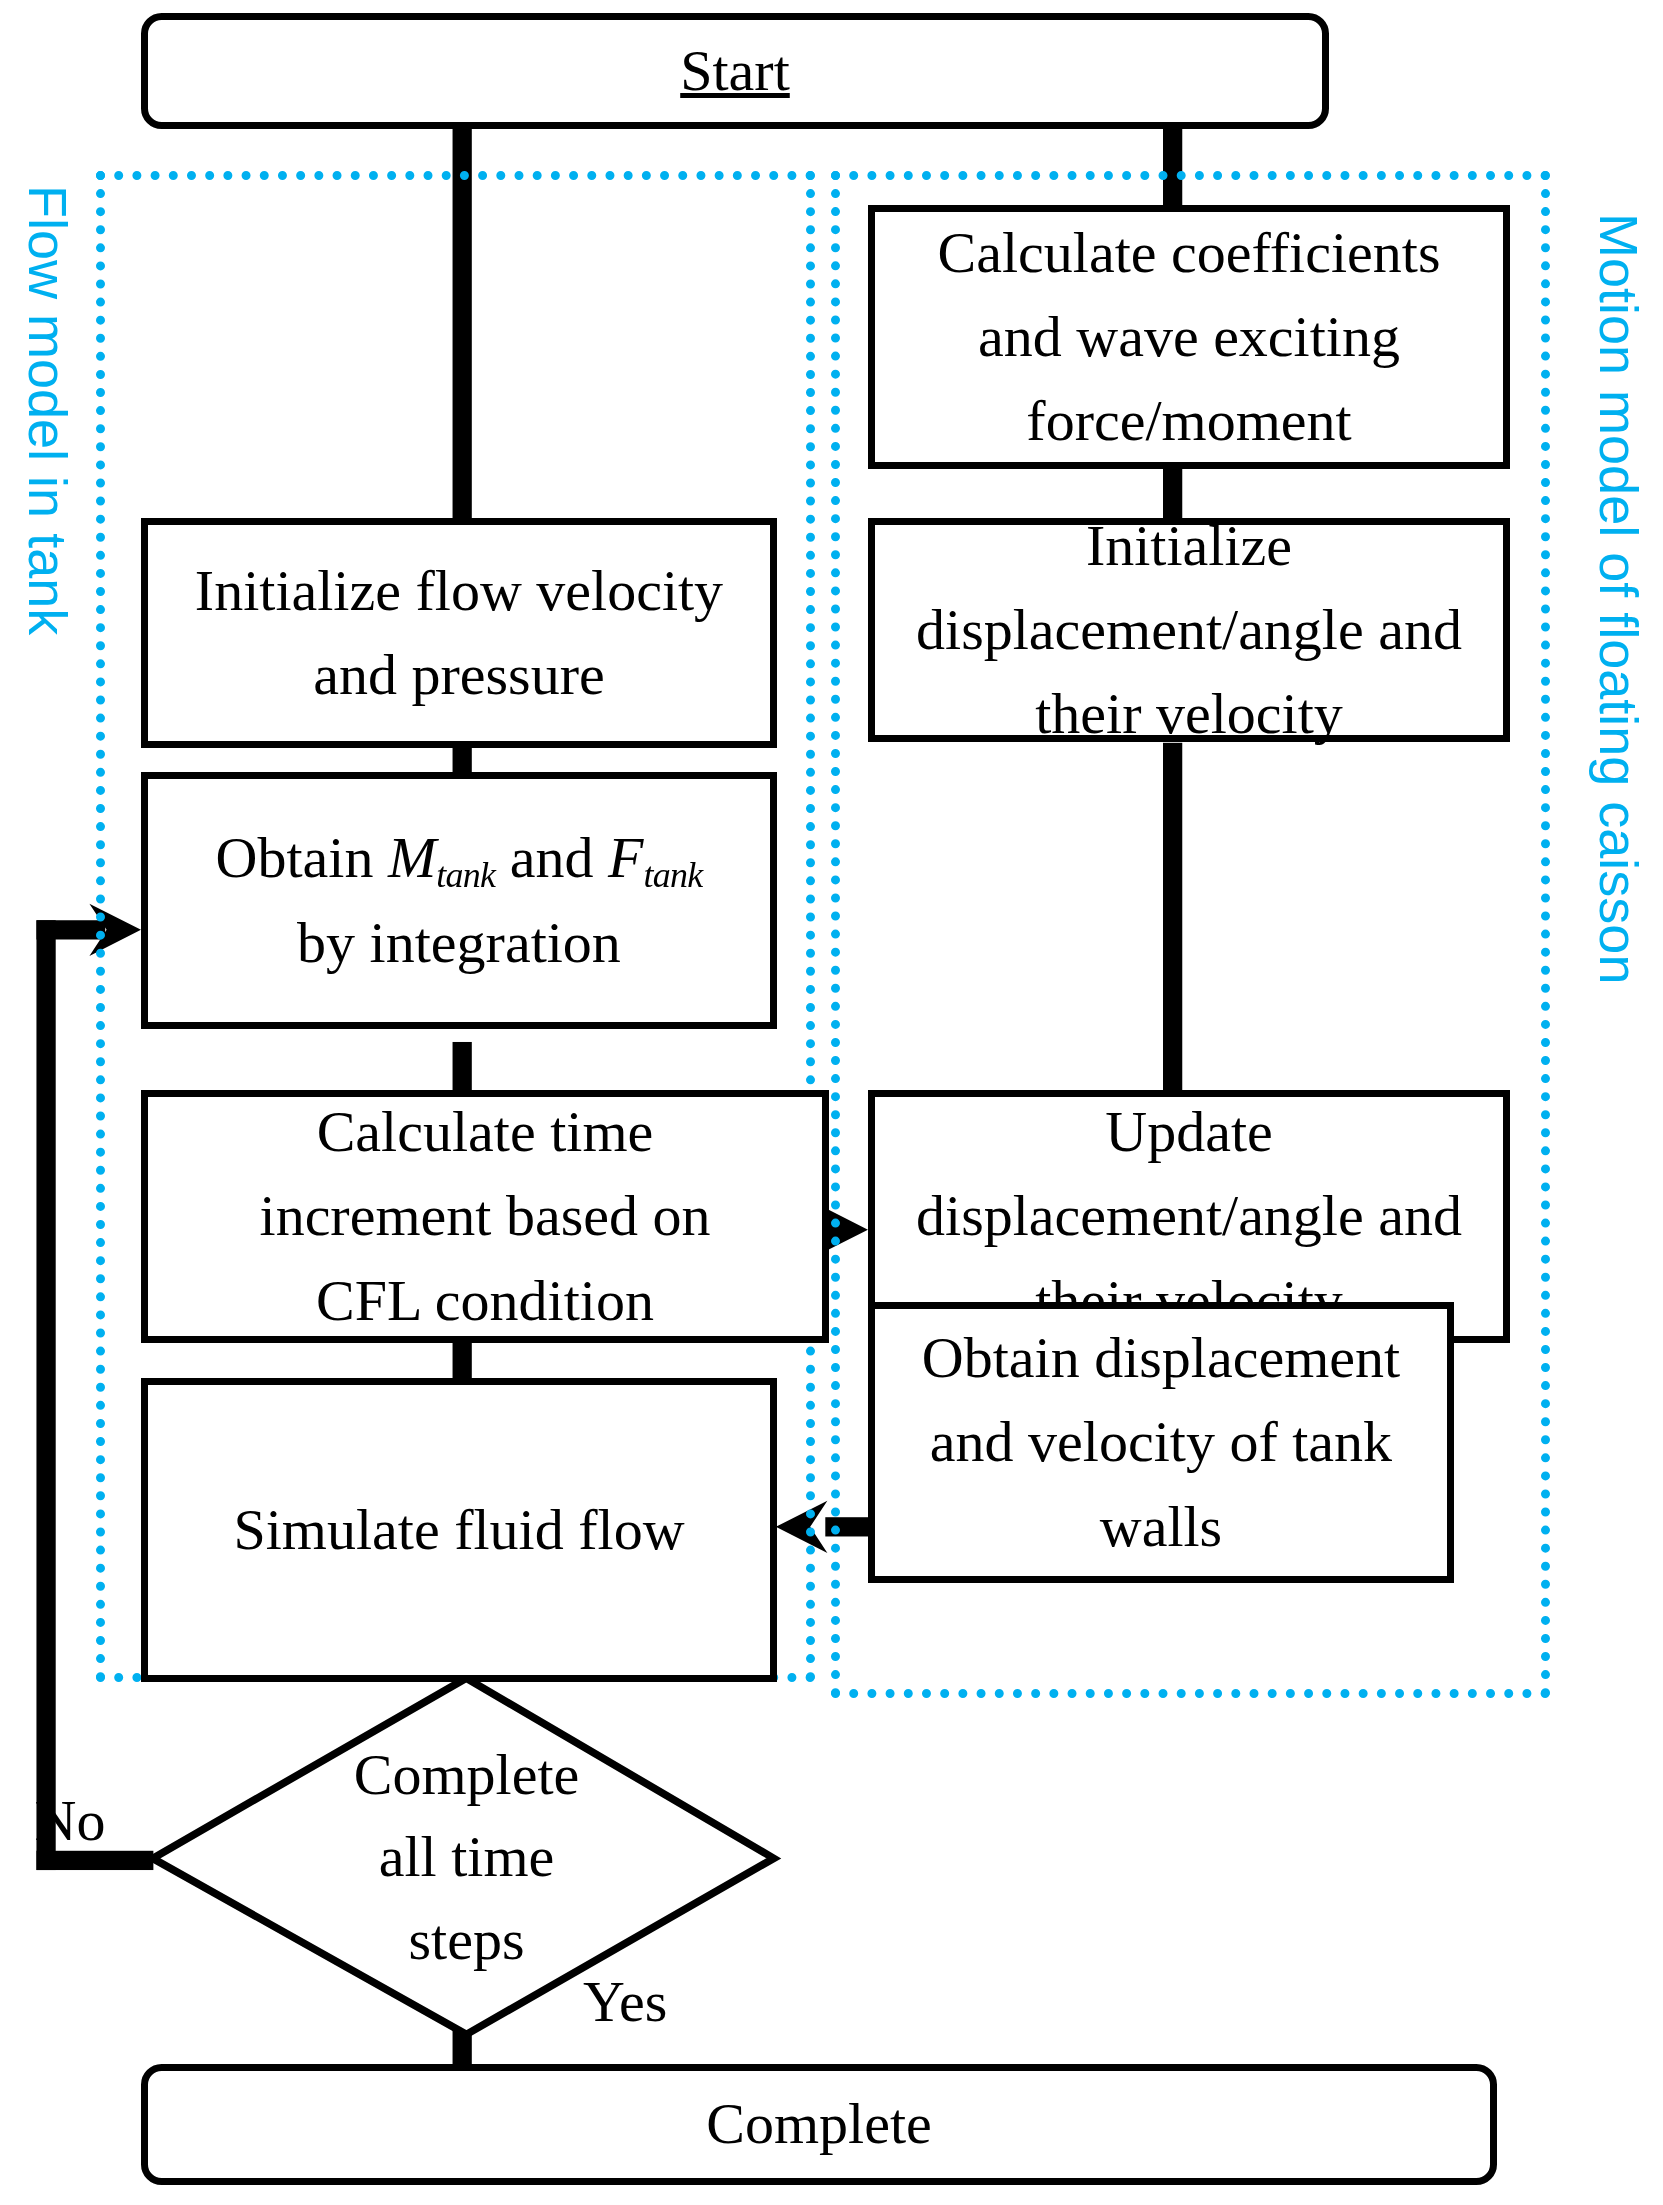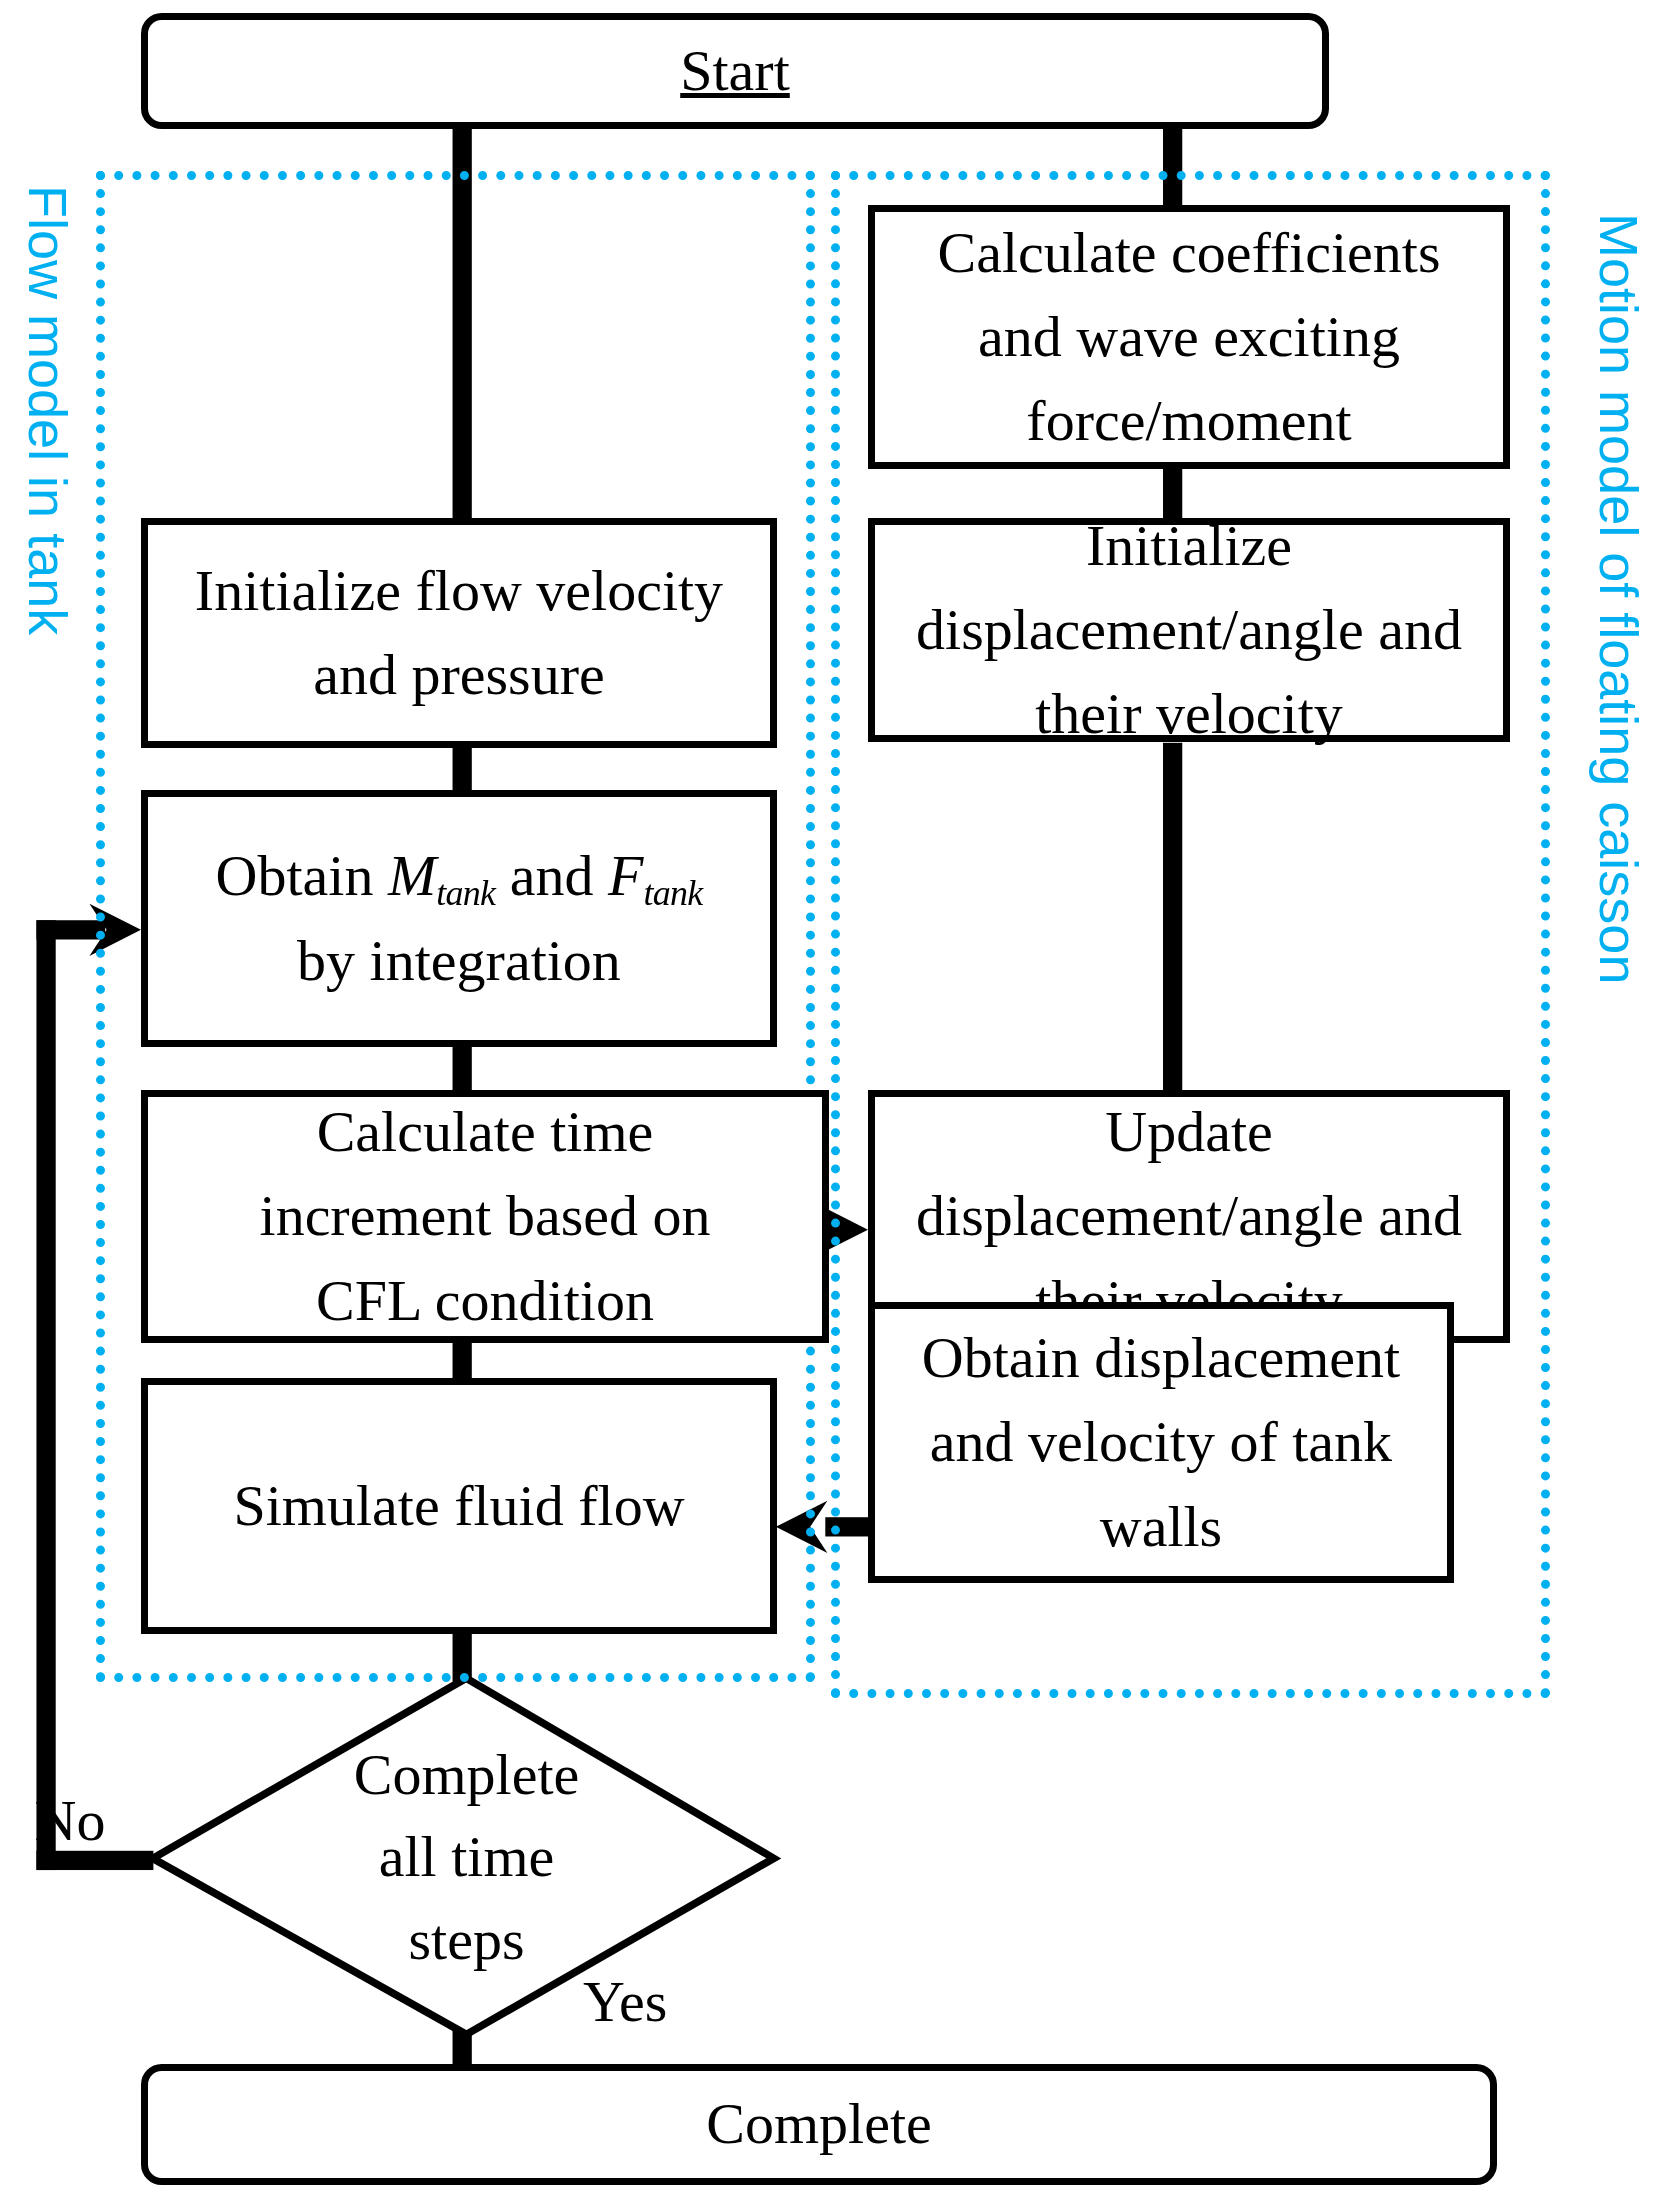--- a/index.html
+++ b/index.html
@@ -90,27 +90,27 @@
 
   <div class="region-label" style="left:6.9px;top:187px;width:83px;height:447px;">Flow model in tank</div>
   <div class="region-label" style="left:1577px;top:184px;width:83px;height:829px;">Motion model of floating caisson</div>
 
   <div class="node terminal" style="left:141px;top:13px;width:1188px;height:116px;text-decoration:underline;">Start</div>
   <div class="node terminal" style="left:141px;top:2064px;width:1356px;height:121px;">Complete</div>
 
   <div class="node" style="left:141px;top:518px;width:636px;height:230px;">Initialize flow velocity
 and pressure</div>
 
-  <div class="node" style="left:141px;top:790px;width:636px;height:257px;"><span><span>Obtain </span><span class="mvar">M</span><span class="msub">tank</span><span> and </span><span class="mvar">F</span><span class="msub">tank</span>
+  <div class="node" style="left:141px;top:772px;width:636px;height:257px;"><span><span>Obtain </span><span class="mvar">M</span><span class="msub">tank</span><span> and </span><span class="mvar">F</span><span class="msub">tank</span>
 <span>by integration</span></span></div>
 
   <div class="node" style="left:141px;top:1090px;width:688px;height:253px;">Calculate time
 increment based on
 CFL condition</div>
-  <div class="node" style="left:141px;top:1378px;width:636px;height:256px;">Simulate fluid flow</div>
+  <div class="node" style="left:141px;top:1378px;width:636px;height:304px;">Simulate fluid flow</div>
 
   <div class="node" style="left:868px;top:205px;width:642px;height:264px;">Calculate coefficients
 and wave exciting
 force/moment</div>
   <div class="node" style="left:868px;top:518px;width:642px;height:224px;">Initialize
 displacement/angle and
 their velocity</div>
   <div class="node" style="left:868px;top:1090px;width:642px;height:253px;">Update
 displacement/angle and
 their velocity</div>

